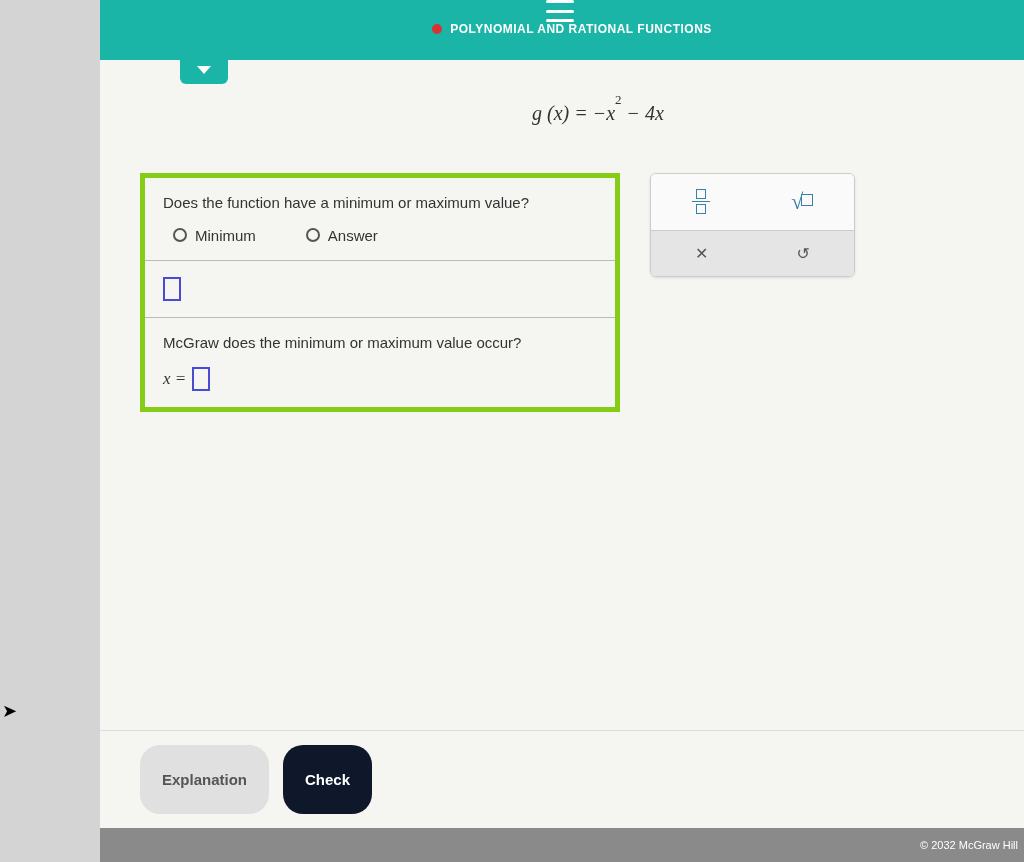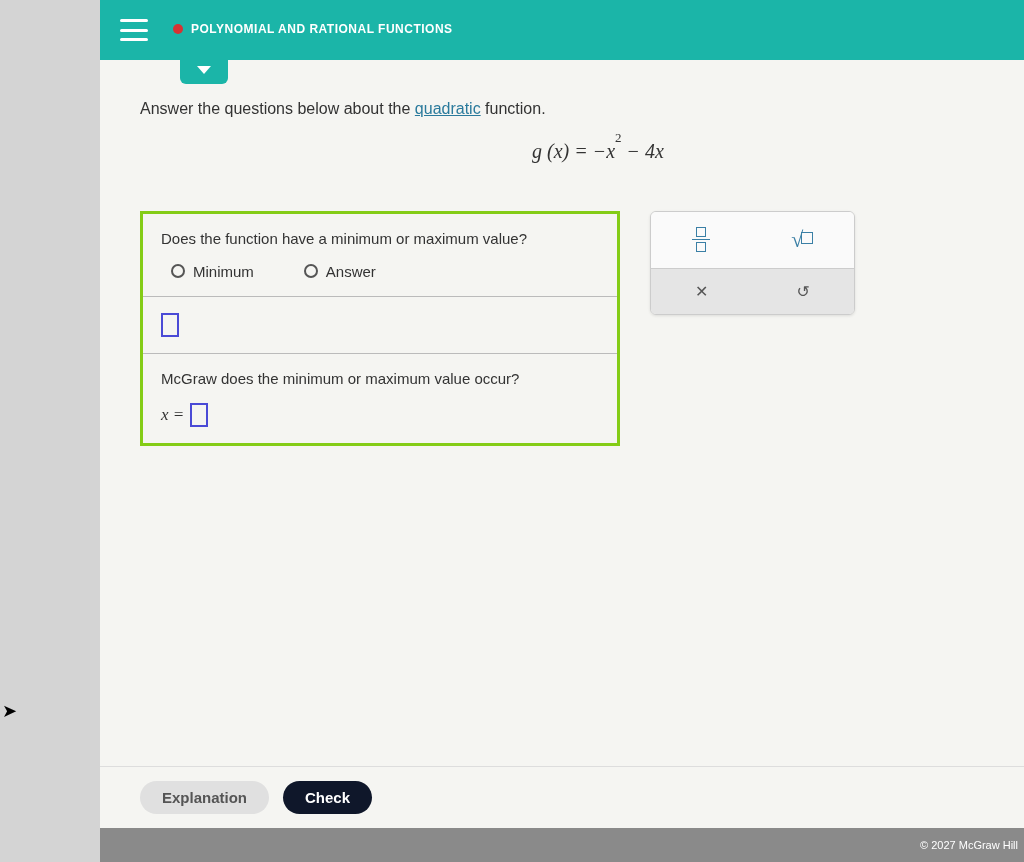--- a/index.html
+++ b/index.html
@@ -17,20 +17,21 @@
       height: 100%;
       position: relative;
     }
     .header-bar {
       background: #1bb5a8;
       height: 60px;
       display: flex;
       align-items: center;
       padding-left: 20px;
       position: relative;
+      flex-direction: column;
     }
     .hamburger {
       width: 28px;
       height: 22px;
       display: flex;
       flex-direction: column;
       justify-content: space-between;
       cursor: pointer;
       margin-right: 25px;
     }
@@ -106,21 +107,21 @@
       color: #333;
       text-align: center;
     }
     .equation sup { font-size: 13px; position: relative; top: -8px; font-style: normal; }
     .main-row {
       display: flex;
       gap: 30px;
       align-items: flex-start;
     }
     .question-box {
-      border: 3px solid #84cc16;
+      border: 5px solid #84cc16;
       background: #f5f5f2;
       width: 480px;
     }
     .question-section {
       border-bottom: 1px solid #bbb;
       padding: 16px 18px;
     }
     .question-section:last-child { border-bottom: none; }
     .q-text {
       font-size: 15px;
@@ -235,21 +236,21 @@
       right: 0;
       background: #f5f5f2;
       border-top: 1px solid #ddd;
       padding: 14px 40px;
       display: flex;
       gap: 14px;
       align-items: center;
     }
     .btn {
       border-radius: 20px;
-      padding: 8px 22px;
+      padding: 26px 22px;
       font-size: 15px;
       font-weight: 600;
       cursor: pointer;
       border: none;
     }
     .btn-explanation {
       background: #e0e0e0;
       color: #555;
     }
     .btn-check {
@@ -298,23 +299,20 @@
         <span>POLYNOMIAL AND RATIONAL FUNCTIONS</span>
       </div>
     </div>
   </div>
 
   <div class="dropdown-tab">
     <div class="chevron-down"></div>
   </div>
 
   <div class="content-area">
-    <p class="instruction">
-      <span>Answer the questions below about the </span><a class="quadratic-link">quadratic</a><span> function.</span>
-    </p>
 
     <div class="equation">
       <span>g (x) = </span><span>−x</span><sup>2</sup><span> − 4x</span>
     </div>
 
     <div class="main-row">
       <div class="question-box">
 
         <div class="question-section">
           <div class="q-text">Does the function have a minimum or maximum value?</div>
@@ -365,16 +363,16 @@
       </div>
     </div>
   </div>
 
   <div class="footer-bar">
     <button class="btn btn-explanation">Explanation</button>
     <button class="btn btn-check">Check</button>
   </div>
 
   <div class="copyright">
-    <span>© 2027 McGraw Hill</span>
+    <span>© 2032 McGraw Hill</span>
   </div>
 
 </div>
 
 </body></html>

